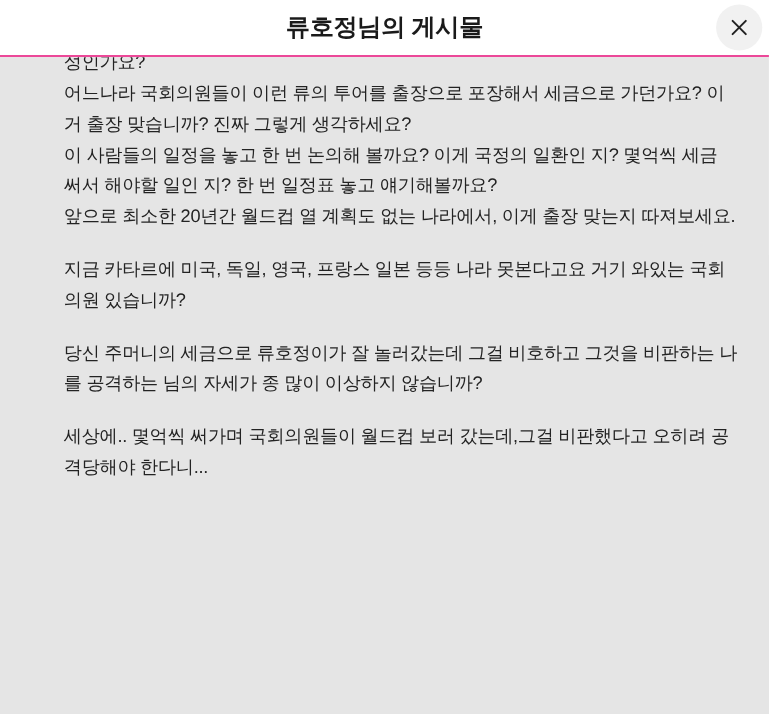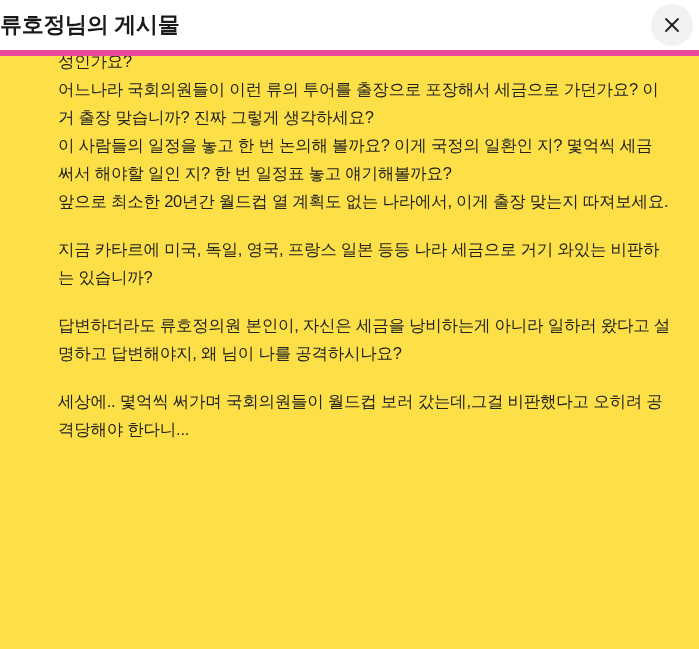--- a/index.html
+++ b/index.html
@@ -19,22 +19,22 @@
     height: 649px;
     background: #ffffff;
     box-sizing: border-box;
   }
   .modal-header {
     position: relative;
     height: 50px;
     background: #ffffff;
     display: flex;
     align-items: center;
-    justify-content: flex-start;
-    border-bottom: 6px solid #ec4899;
+    justify-content: center;
+    border-bottom: 2px solid #ec4899;
   }
   .modal-title {
     font-size: 22px;
     font-weight: bold;
     color: #1a1a1a;
     letter-spacing: -0.3px;
   }
   .close-button {
     position: absolute;
     top: 4px;
@@ -49,21 +49,21 @@
     justify-content: center;
     cursor: pointer;
     padding: 0;
   }
   .close-button svg {
     display: block;
   }
   .modal-body {
     position: relative;
     height: 598px;
-    background: #fde047;
+    background: #e5e5e5;
     padding: 0;
     box-sizing: border-box;
     overflow: hidden;
   }
   .content-scroll {
     position: absolute;
     left: 0;
     right: 0;
     top: 0;
     bottom: 0;
@@ -100,20 +100,20 @@
       </svg>
     </button>
   </div>
 
   <div class="modal-body">
     <div class="content-scroll">
       <p class="para first">성인가요?
 어느나라 국회의원들이 이런 류의 투어를 출장으로 포장해서 세금으로 가던가요? 이거 출장 맞습니까? 진짜 그렇게 생각하세요?
 이 사람들의 일정을 놓고 한 번 논의해 볼까요? 이게 국정의 일환인 지? 몇억씩 세금 써서 해야할 일인 지? 한 번 일정표 놓고 얘기해볼까요?
 앞으로 최소한 20년간 월드컵 열 계획도 없는 나라에서, 이게 출장 맞는지 따져보세요.</p>
-      <p class="para">지금 카타르에 미국, 독일, 영국, 프랑스 일본 등등 나라 세금으로 거기 와있는 비판하는 있습니까?</p>
-      <p class="para">답변하더라도 류호정의원 본인이, 자신은 세금을 낭비하는게 아니라 일하러 왔다고 설명하고 답변해야지, 왜 님이 나를 공격하시나요?</p>
+      <p class="para">지금 카타르에 미국, 독일, 영국, 프랑스 일본 등등 나라 못본다고요 거기 와있는 국회의원 있습니까?</p>
+      <p class="para">당신 주머니의 세금으로 류호정이가 잘 놀러갔는데 그걸 비호하고 그것을 비판하는 나를 공격하는 님의 자세가 종 많이 이상하지 않습니까?</p>
       <p class="para">세상에.. 몇억씩 써가며 국회의원들이 월드컵 보러 갔는데,그걸 비판했다고 오히려 공격당해야 한다니...</p>
 
     </div>
   </div>
 
 </div>
 
 </body></html>

